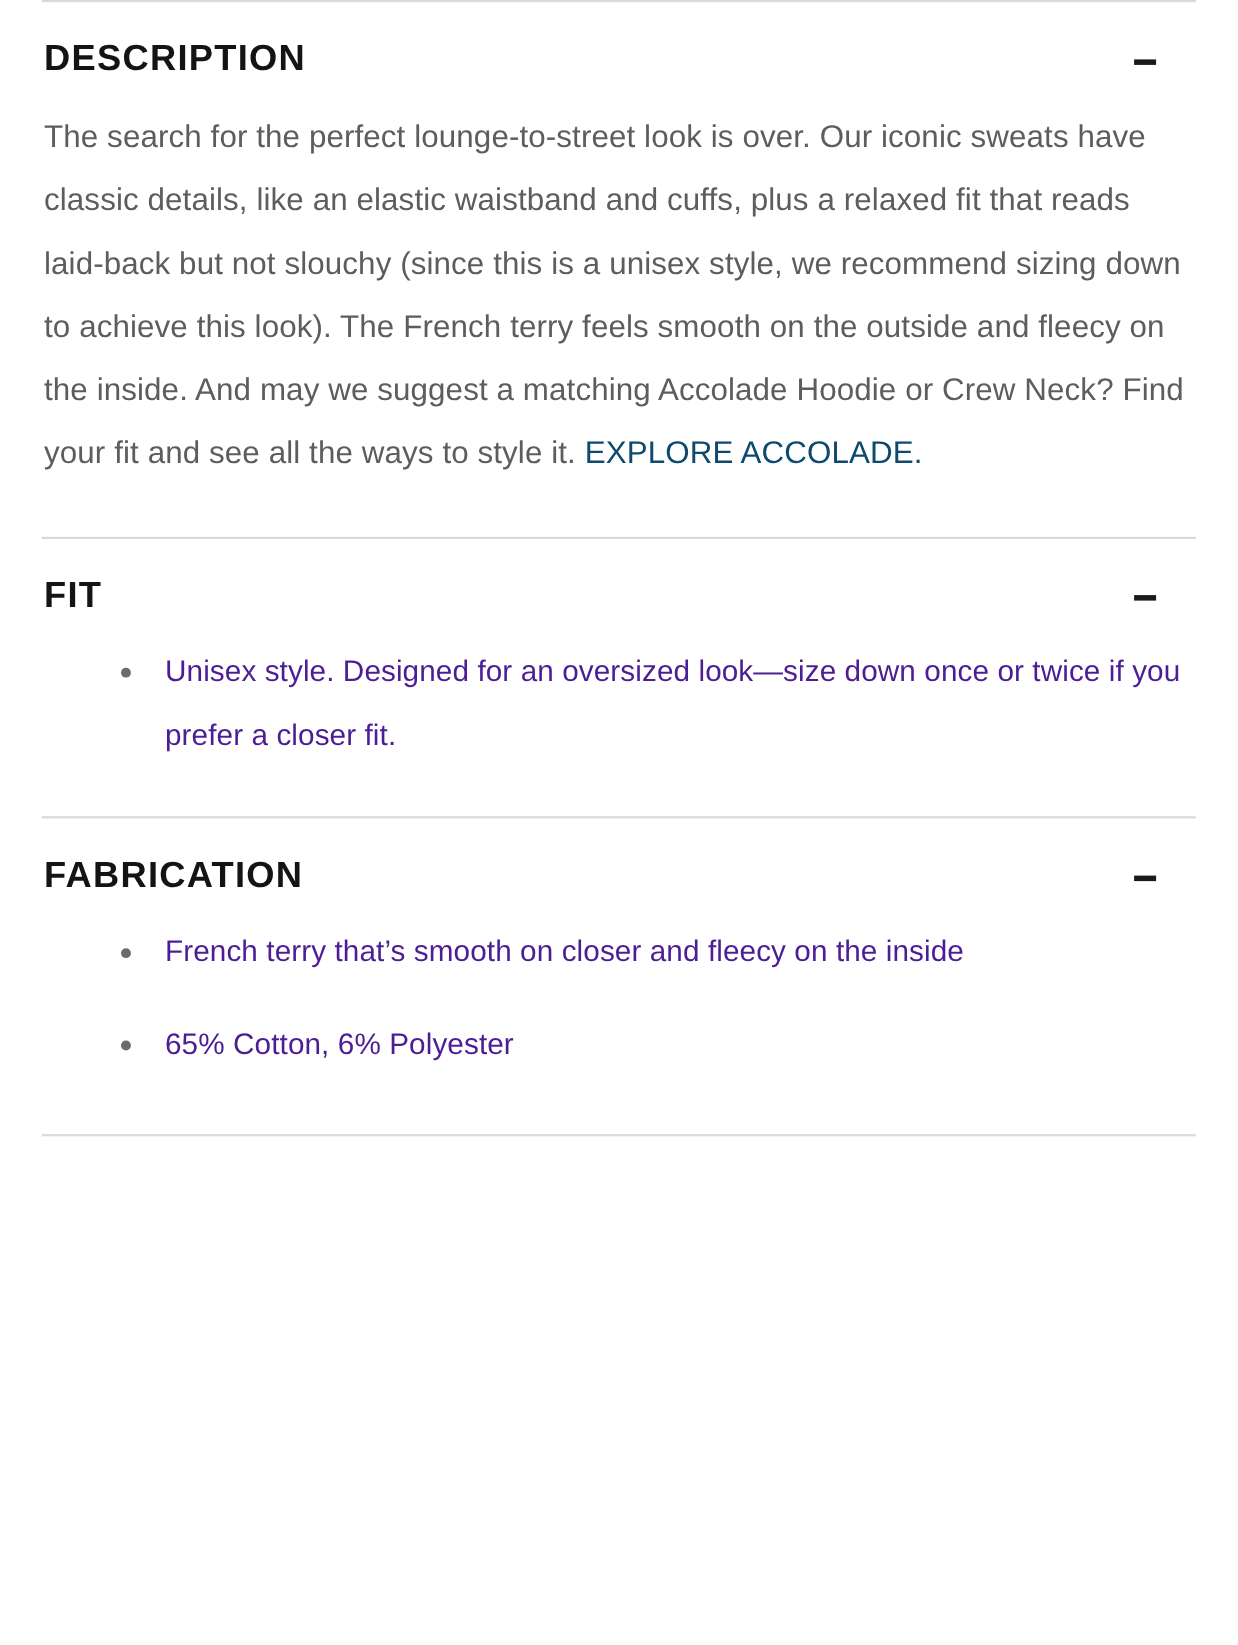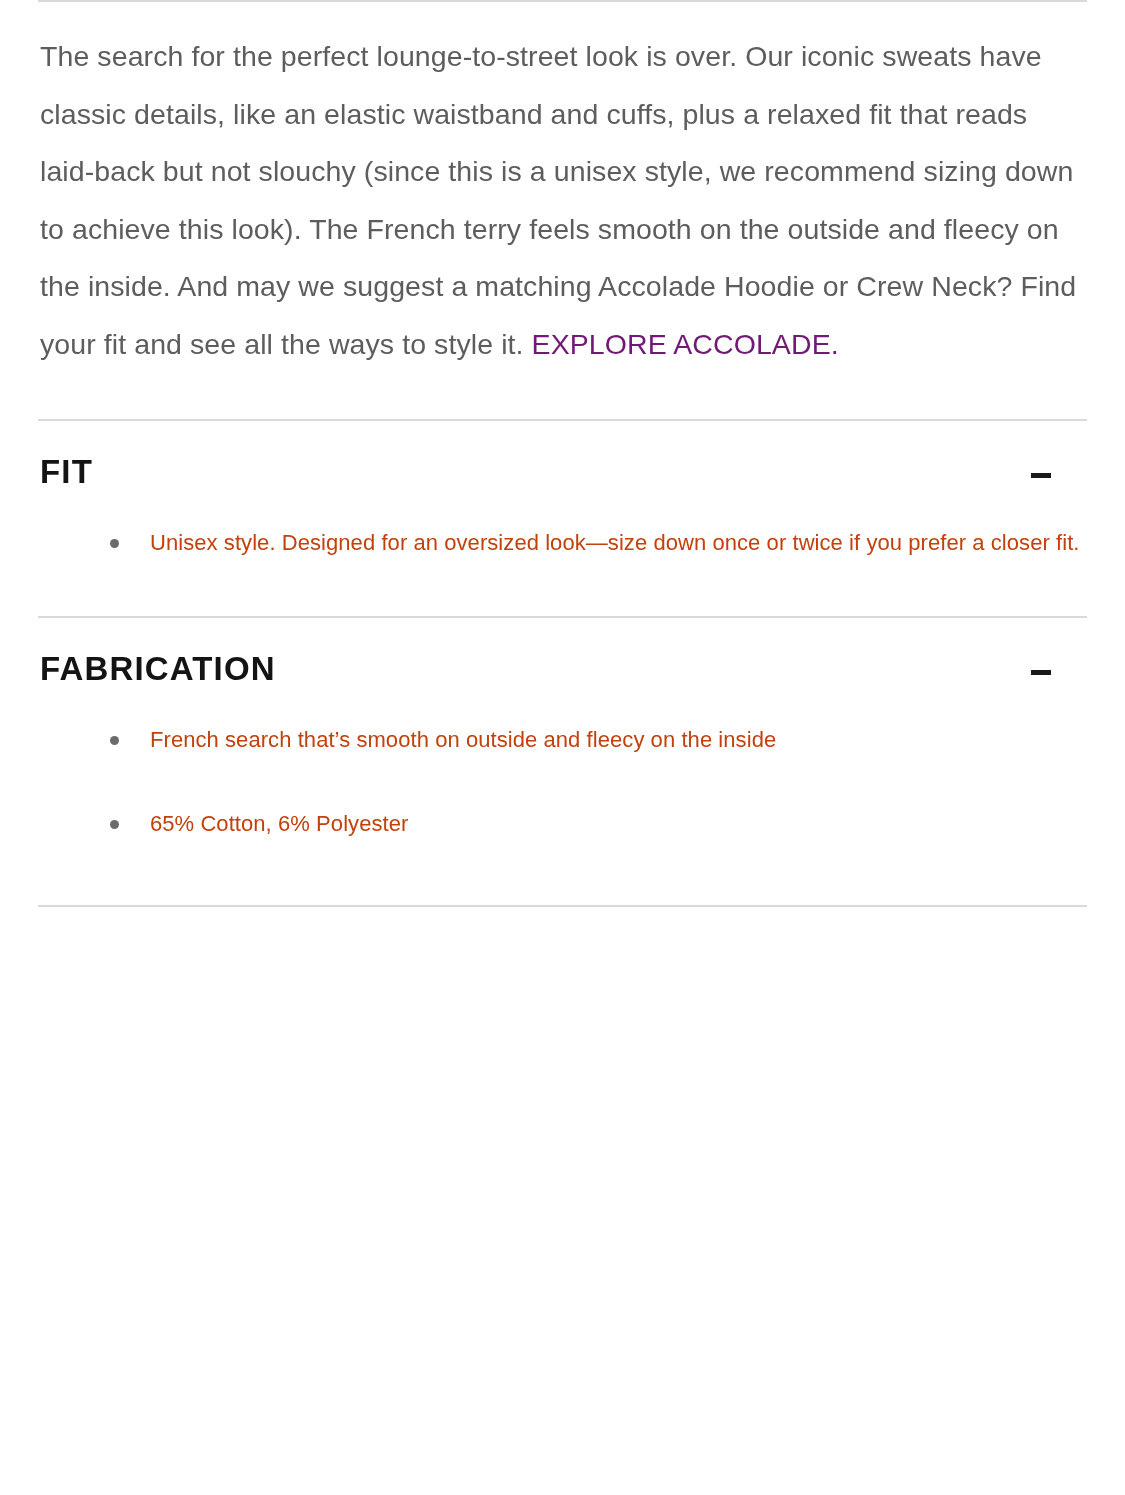--- a/index.html
+++ b/index.html
@@ -78,37 +78,37 @@
     font-size: 28.5px;
     line-height: 57.5px;
     color: #5d5d5d;
     font-weight: 400;
     letter-spacing: 0.003em;
     margin: 26px 0 0 0;
     max-width: 1045px;
   }
 
   .desc-link {
-    color: #701a75;
+    color: #0c4a6e;
     text-decoration: none;
     cursor: pointer;
   }
 
   
   .bullet-list {
     list-style: none;
     margin: 24px 0 0 0;
     padding: 0 0 0 70px;
   }
 
   .bullet-item {
     position: relative;
-    font-size: 22px;
+    font-size: 27px;
     line-height: 57.5px;
-    color: #c2410c;
+    color: #4c1d95;
     font-weight: 400;
     letter-spacing: 0.003em;
     padding-left: 40px;
     margin-bottom: 27px;
     max-width: 1010px;
   }
 
   .bullet-item:last-child {
     margin-bottom: 0;
   }
@@ -129,20 +129,24 @@
   .gap-list-bottom-last { height: 52px; }
 </style>
 </head>
 <body>
 
 <div class="page">
   <div class="accordion">
 
     <div class="divider"></div>
     <div class="section">
+      <div class="section-header">
+        <h2 class="section-title">DESCRIPTION</h2>
+        <span class="toggle-icon"></span>
+      </div>
       <div class="section-body">
         <p class="desc-paragraph"><span>The search for the perfect lounge-to-street look is over. Our iconic sweats have classic details, like an elastic waistband and cuffs, plus a relaxed fit that reads laid-back but not slouchy (since this is a unisex style, we recommend sizing down to achieve this look). The French terry feels smooth on the outside and fleecy on the inside. And may we suggest a matching Accolade Hoodie or Crew Neck? Find your fit and see all the ways to style it. </span><a class="desc-link">EXPLORE ACCOLADE.</a></p>
       </div>
       <div class="gap-desc-bottom"></div>
     </div>
 
     <div class="divider"></div>
     <div class="section">
       <div class="section-header">
         <h2 class="section-title">FIT</h2>
@@ -162,21 +166,21 @@
     <div class="divider"></div>
     <div class="section">
       <div class="section-header">
         <h2 class="section-title">FABRICATION</h2>
         <span class="toggle-icon"></span>
       </div>
       <div class="section-body">
         <ul class="bullet-list">
           <li class="bullet-item">
             <span class="bullet-dot"></span>
-            <span>French search that’s smooth on outside and fleecy on the inside</span>
+            <span>French terry that’s smooth on closer and fleecy on the inside</span>
           </li>
           <li class="bullet-item">
             <span class="bullet-dot"></span>
             <span>65% Cotton, 6% Polyester</span>
           </li>
         </ul>
       </div>
       <div class="gap-list-bottom-last"></div>
     </div>
 

